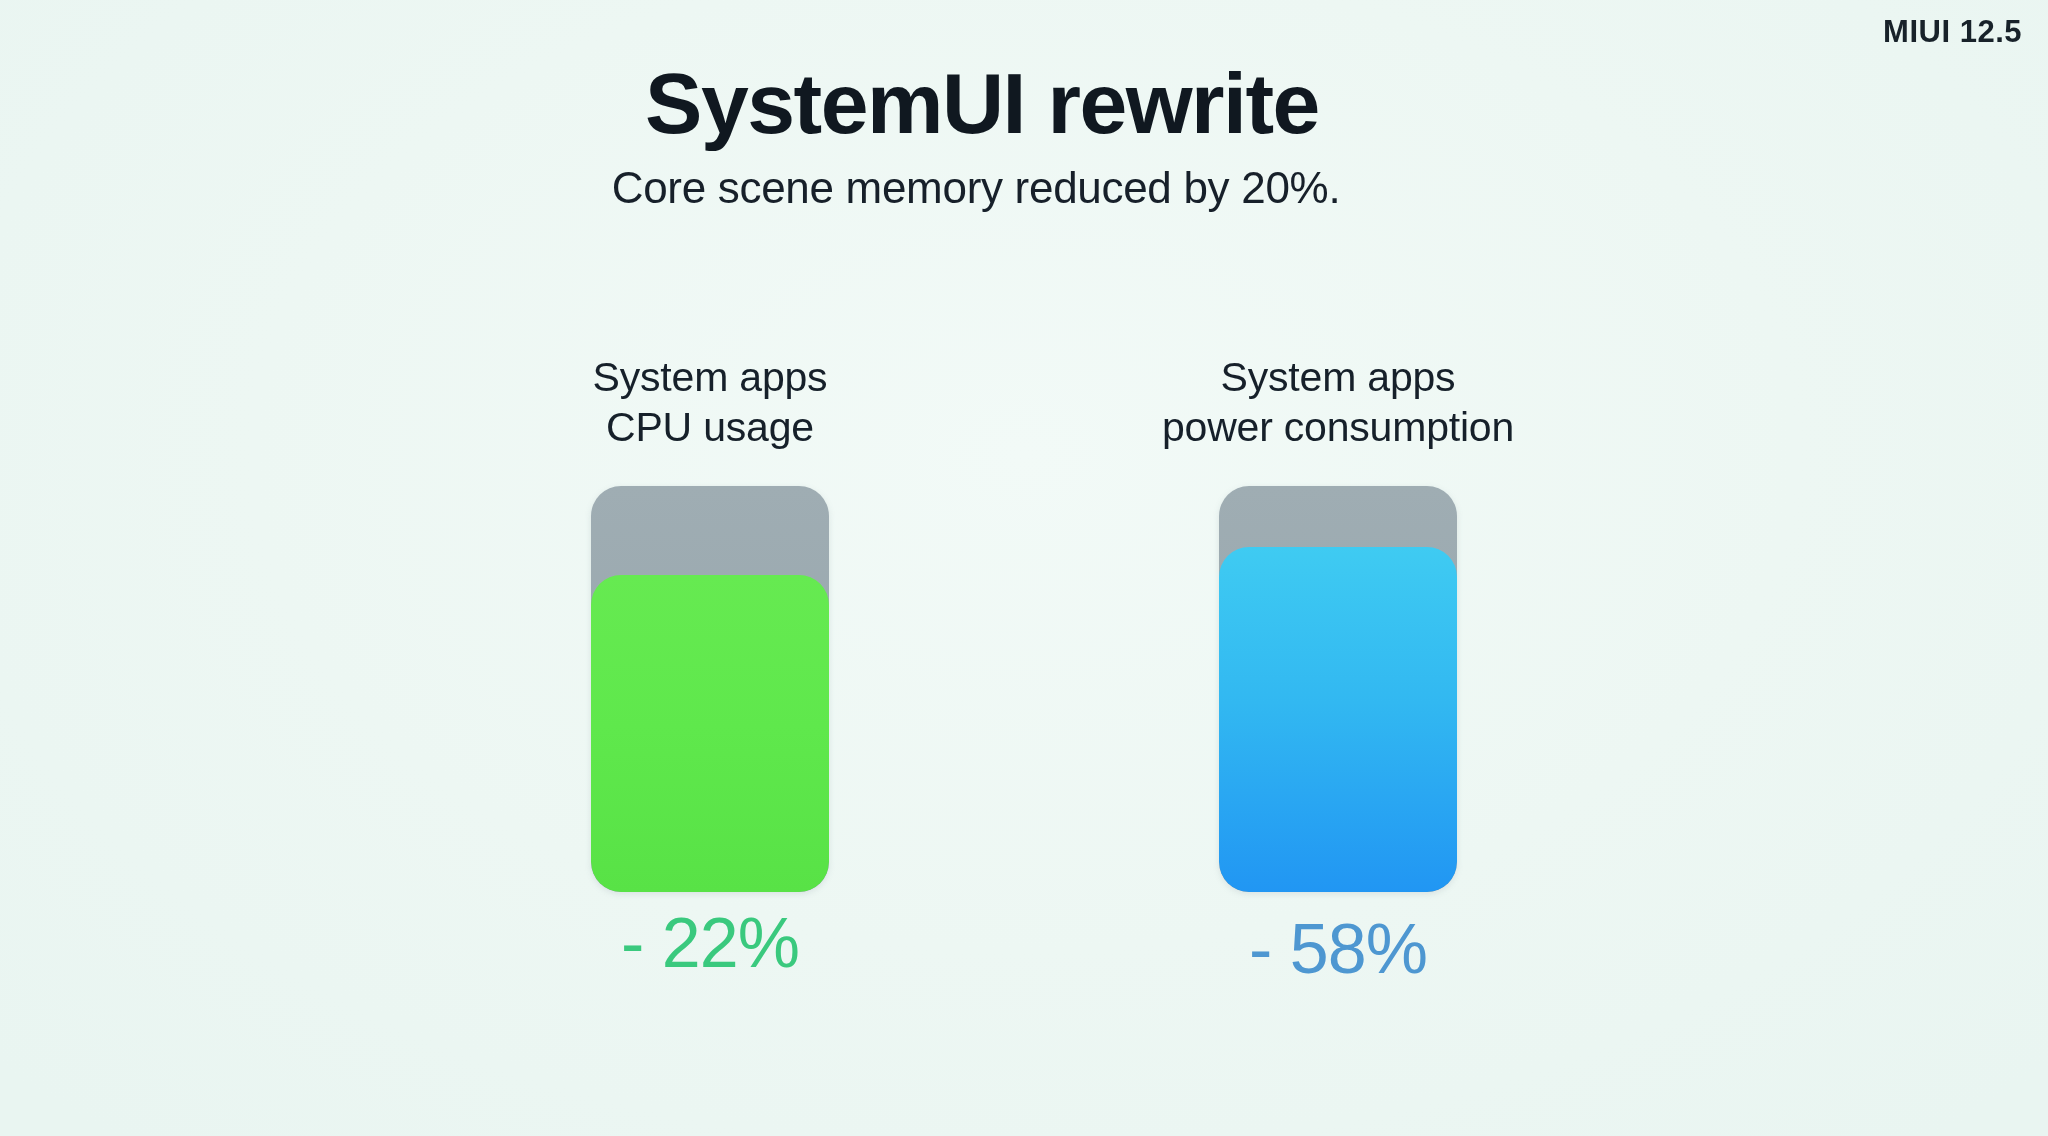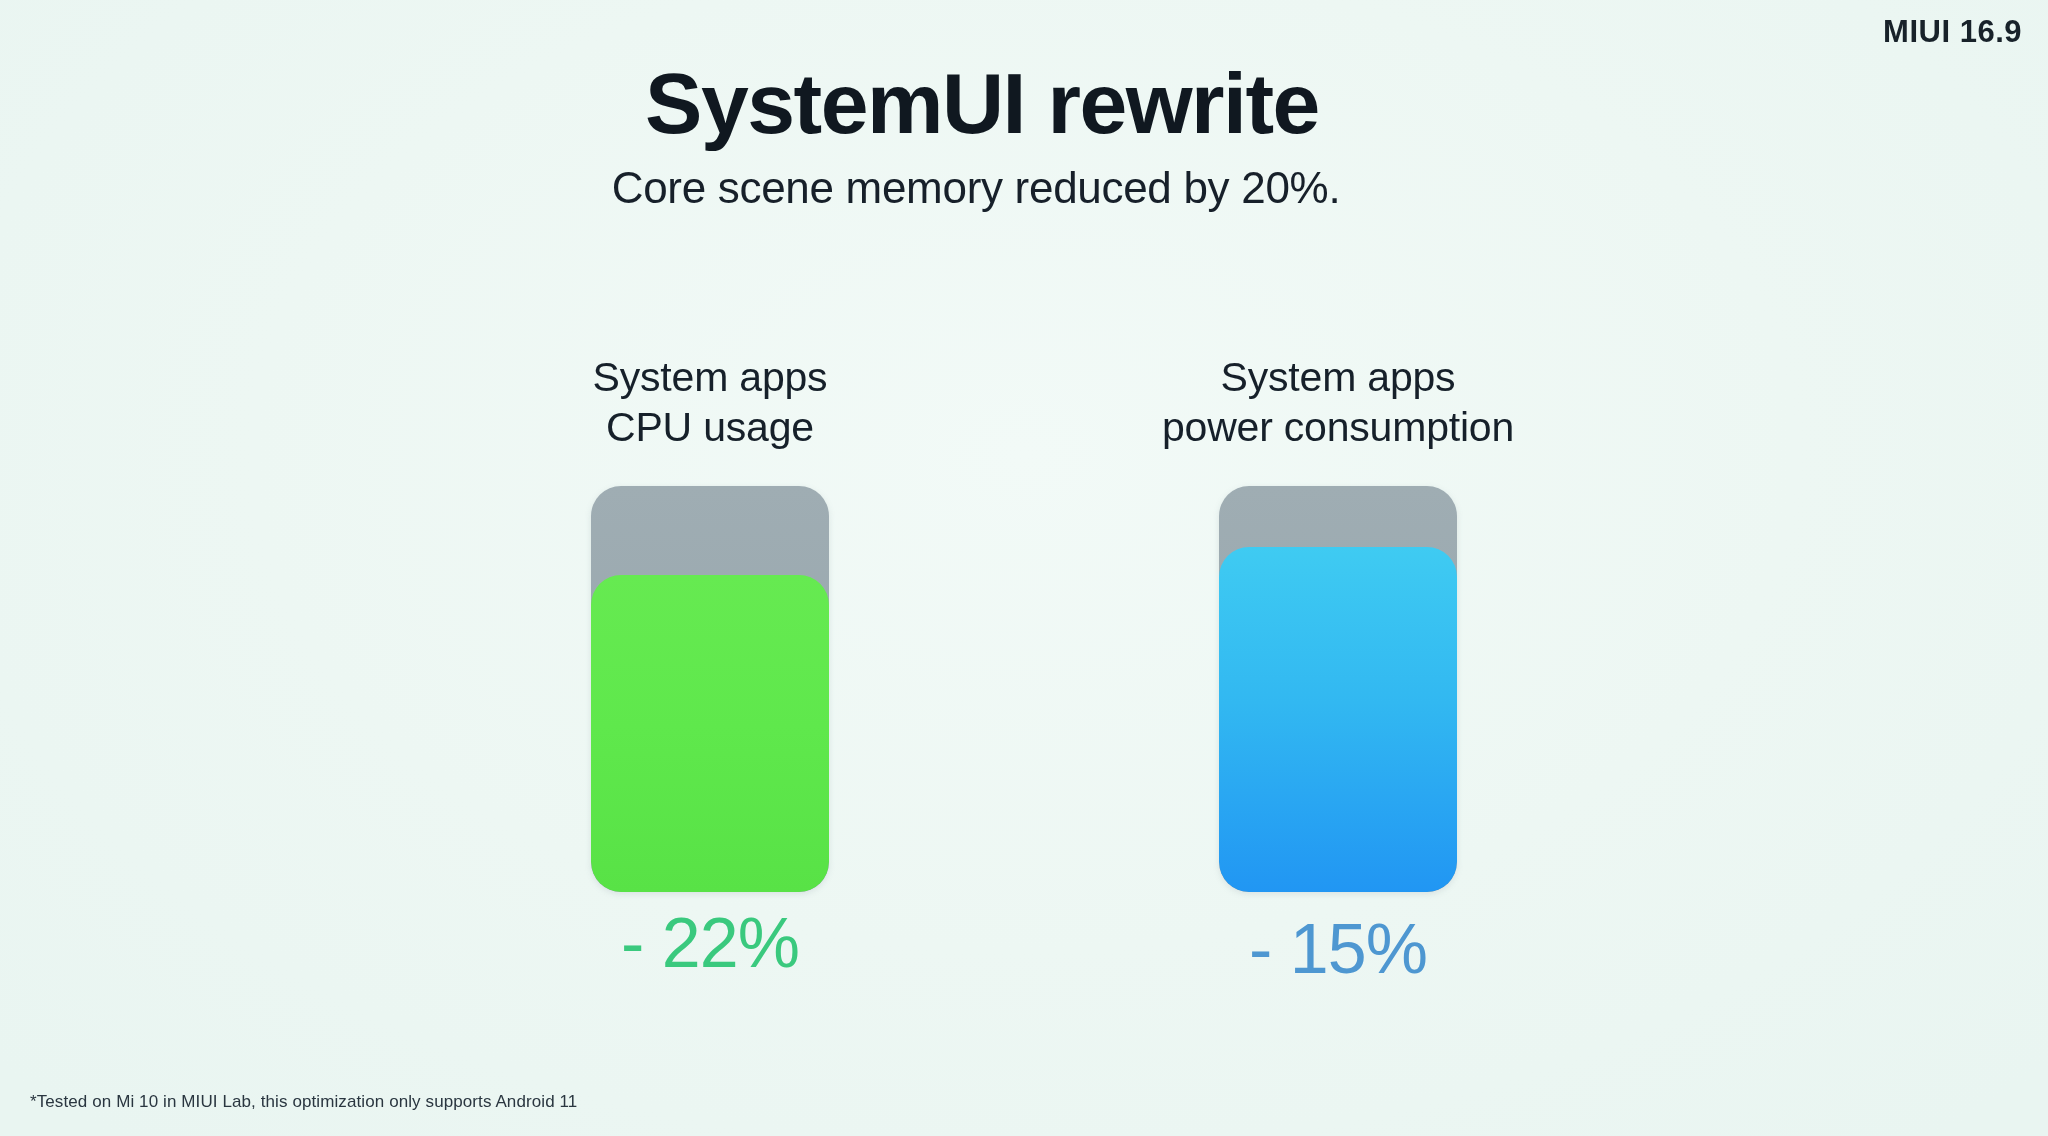--- a/index.html
+++ b/index.html
@@ -141,21 +141,21 @@
     height: 300px;
     pointer-events: none;
   }
   .watermark svg { display: block; width: 100%; height: 100%; }
 </style>
 </head>
 <body>
 
 <div id="slide">
 
-  <div class="version-badge">MIUI 16.9</div>
+  <div class="version-badge">MIUI 12.5</div>
 
   <div class="headline-block">
     <h1 class="headline">SystemUI rewrite</h1>
     <p class="subheadline">Core scene memory reduced by 20%.</p>
   </div>
 
   <div class="metrics">
 
     <div class="metric">
       <div class="metric-caption">System apps
@@ -165,21 +165,20 @@
       </div>
       <div class="metric-value green">- 22%</div>
     </div>
 
     <div class="metric">
       <div class="metric-caption">System apps
 power consumption</div>
       <div class="bar-track">
         <div class="bar-fill blue" style="height: 85%;"></div>
       </div>
-      <div class="metric-value blue">- 15%</div>
+      <div class="metric-value blue">- 58%</div>
     </div>
 
   </div>
 
-  <div class="footnote">*Tested on Mi 10 in MIUI Lab, this optimization only supports Android 11</div>
 
 
 </div>
 
 </body></html>

